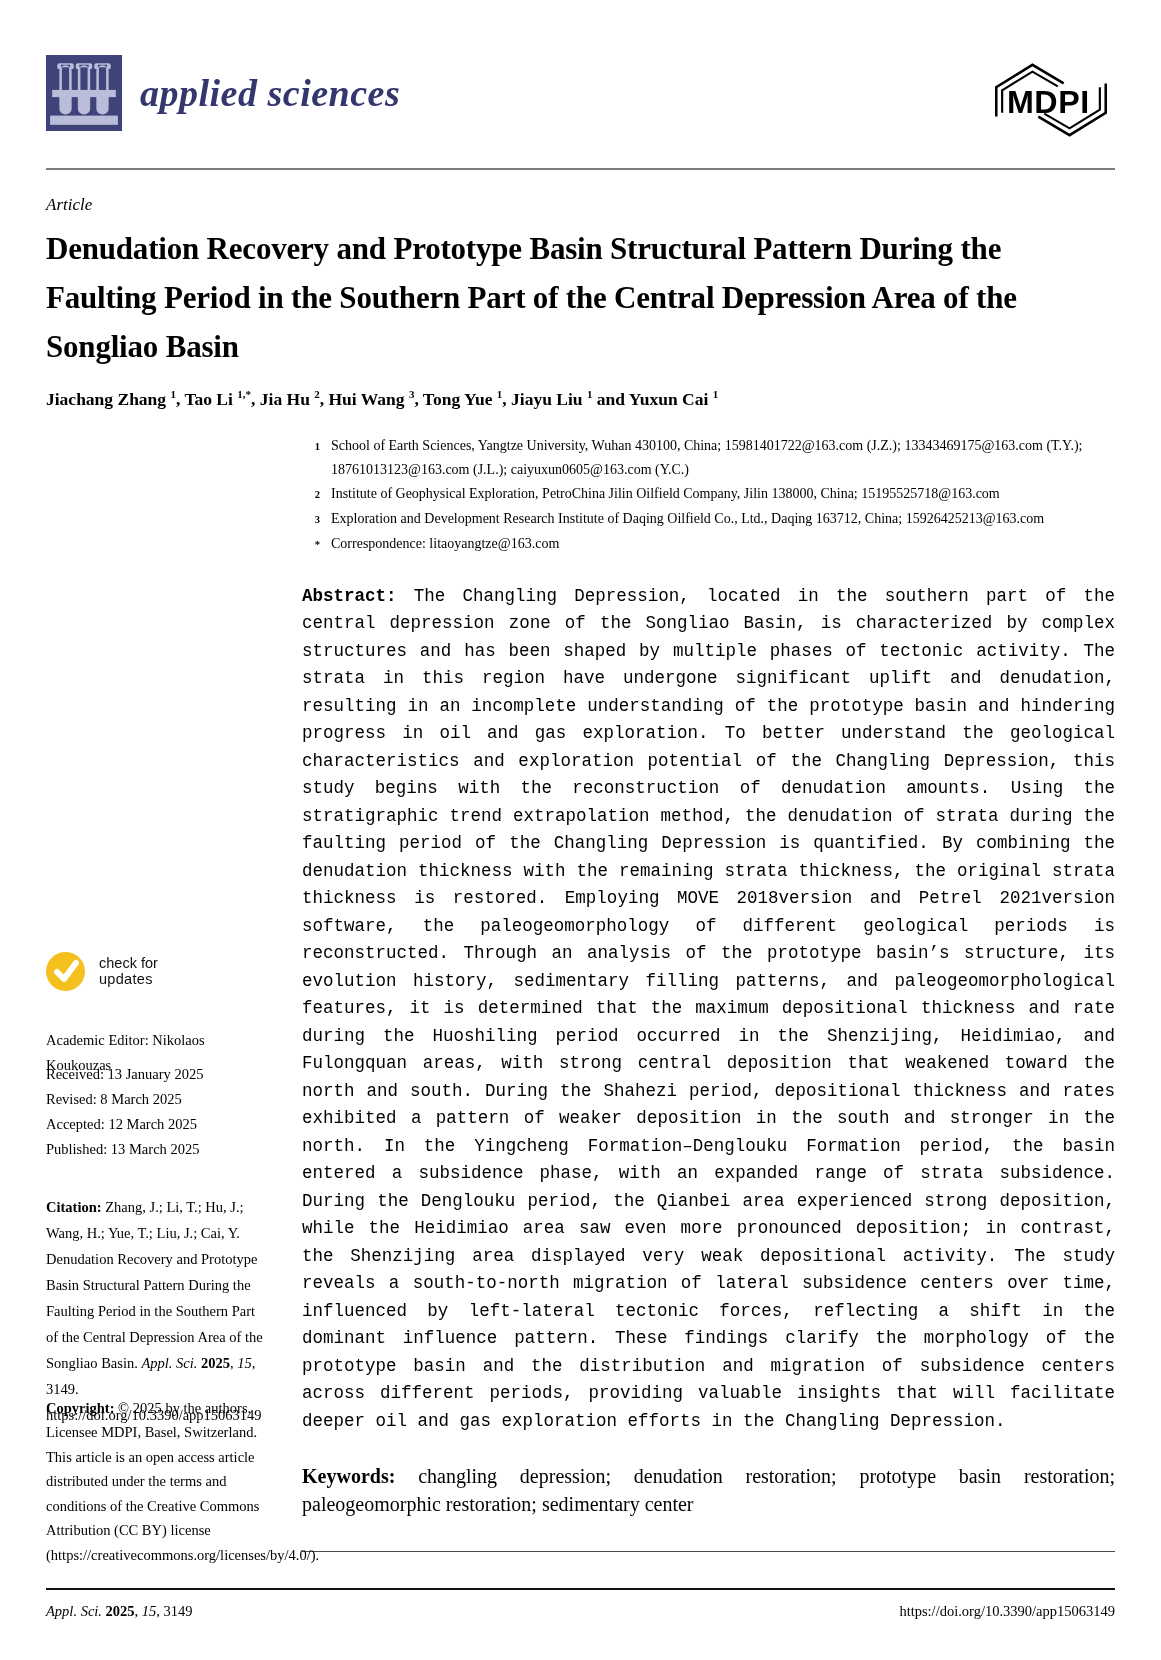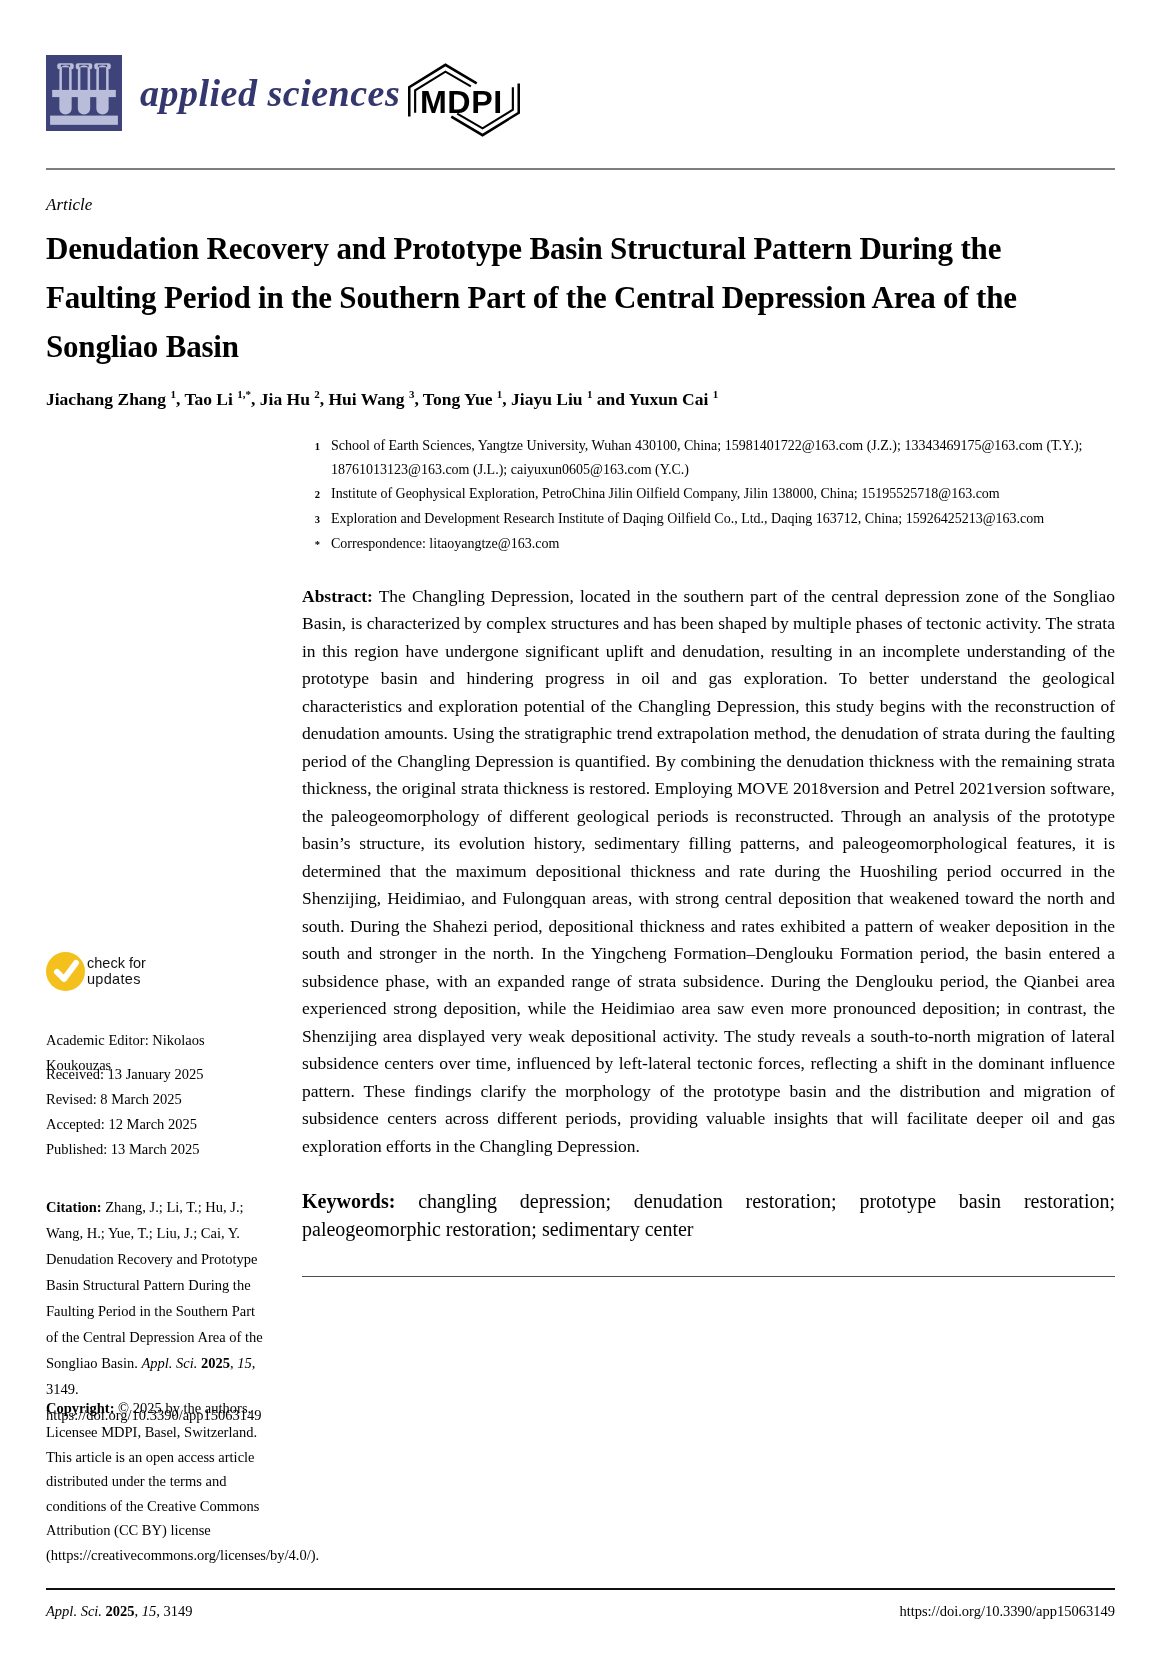--- a/index.html
+++ b/index.html
@@ -5,21 +5,21 @@
   * { margin: 0; padding: 0; box-sizing: border-box; }
   html, body { background: #ffffff; }
   body {
     width: 1161px; height: 1660px; overflow: hidden;
     font-family: "Liberation Serif", serif; color: #000;
     position: relative;
   }
   .page { position: relative; width: 1161px; height: 1660px; padding: 55px 46px 0 46px; }
 
   
-  .header { display: flex; justify-content: flex-start; align-items: flex-start; }
+  .header { display: flex; justify-content: space-between; align-items: flex-start; }
   .brand { display: flex; align-items: center; gap: 18px; }
   .brand-box { width: 76px; height: 76px; display: block; }
   .journal-name {
     font-family: "Liberation Serif", serif;
     font-style: italic; font-weight: bold;
     font-size: 38px; color: #33376e; letter-spacing: 0.5px;
   }
   .mdpi-logo { margin-top: 2px; }
 
   .rule-header { border: none; border-top: 2px solid #7e7e7e; margin-top: 25px; }
@@ -30,21 +30,21 @@
     margin-top: 9px; font-size: 31px; font-weight: bold;
     line-height: 49px; max-width: 1020px; letter-spacing: -0.2px;
   }
   .authors { margin-top: 17px; font-size: 17.5px; font-weight: bold; }
   .authors sup { font-size: 11px; font-weight: bold; }
 
   
   .twocol { position: relative; margin-top: 24px; min-height: 1150px; }
   .sidebar-block { position: absolute; left: 0; width: 218px; font-size: 14.5px; line-height: 25px; }
 
-  .updates-badge { top: 518px; display: flex; align-items: center; gap: 2px; cursor: pointer; }
+  .updates-badge { top: 518px; display: flex; align-items: center; gap: 14px; cursor: pointer; }
   .check-circle {
     width: 39px; height: 39px; border-radius: 50%;
     background: #f4c01e; flex-shrink: 0;
     display: flex; align-items: center; justify-content: center;
   }
   .badge-text { font-family: "Liberation Sans", sans-serif; font-size: 14.5px; line-height: 16px; color: #111; }
   .badge-text .l2 { font-weight: normal; letter-spacing: 0.3px; }
 
   .editor-block { top: 594px; }
   .dates-block { top: 628px; }
@@ -53,21 +53,21 @@
   .sb-label { font-weight: bold; }
   .it { font-style: italic; }
   .bd { font-weight: bold; }
 
   
   .main { margin-left: 256px; width: 813px; }
   .aff-list { font-size: 14px; line-height: 24px; }
   .aff-row { display: flex; }
   .aff-marker { width: 18px; flex-shrink: 0; text-align: right; font-size: 10.5px; padding-top: 1px; margin-right: 11px; font-weight: bold;}
   .aff-text { flex: 1; }
-  .abstract { margin-top: 26px; font-size: 17.5px; line-height: 27.5px; text-align: justify; }
+  .abstract { margin-top: 26px; font-size: 17.5px; line-height: 27.5px; text-align: justify; font-family: Liberation Mono, monospace; }
   .abstract .sb-label, .keywords .sb-label { font-weight: bold; }
   .keywords { margin-top: 28px; font-size: 20px; line-height: 27.5px; text-align: justify; }
   .rule-keywords { border: none; border-top: 1.5px solid #4d4d4d; margin-top: 33px; width: 100%; }
 
   
   .footer { position: absolute; left: 46px; right: 46px; top: 1588px; }
   .rule-footer { border: none; border-top: 2.5px solid #101010; }
   .footer-row { display: flex; justify-content: space-between; margin-top: 13px; font-size: 14.5px; }
 </style>
 </head>

